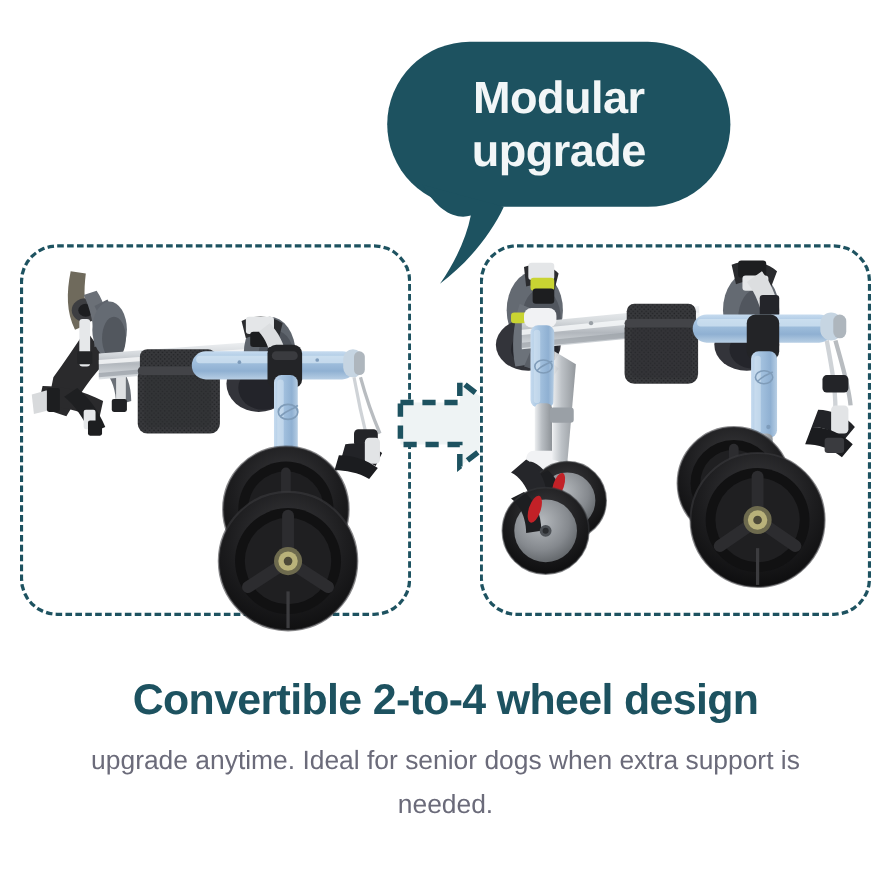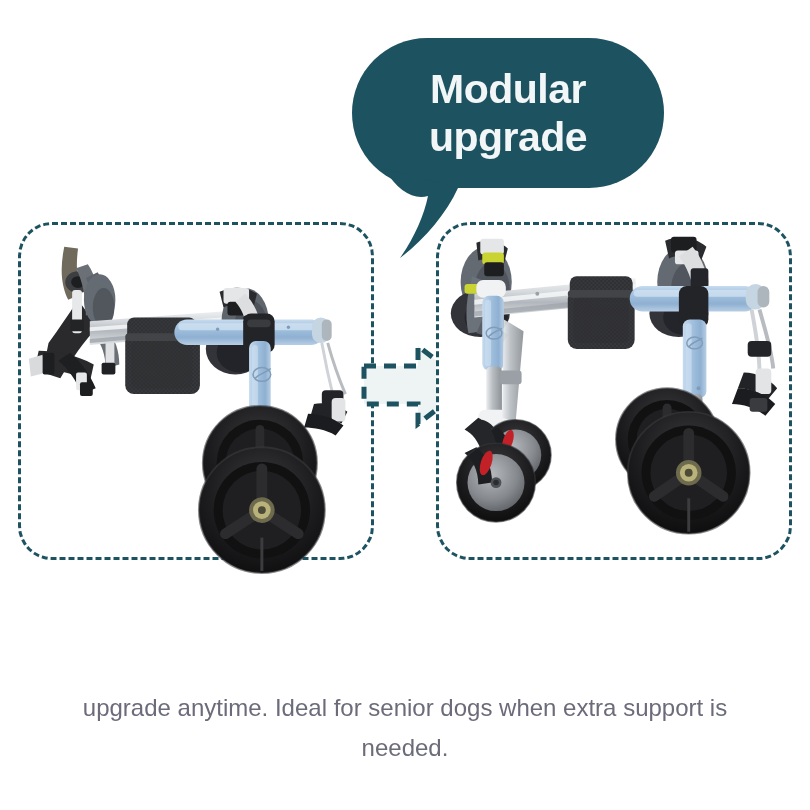--- a/index.html
+++ b/index.html
@@ -77,21 +77,21 @@
     text-align: center;
     color: #1d5260;
     font-weight: 700;
     font-size: 39px;
     line-height: 50px;
     letter-spacing: -0.6px;
     white-space: nowrap;
   }
   .subline {
     position: absolute;
-    left: 55px; top: 688px;
+    left: 55px; top: 672px;
     width: 700px;
     text-align: center;
     color: #6b6b7a;
     font-weight: 400;
     font-size: 24px;
     line-height: 40px;
   }
 </style>
 </head>
 <body>
@@ -434,15 +434,16 @@
         <path d="M326 86 C 332 108, 338 126, 340 146" stroke="#b8bcc0" stroke-width="4" fill="none"></path>
         <rect x="314" y="118" width="24" height="16" rx="4" fill="#232428"></rect>
         <path d="M310 150 C 322 150, 336 156, 344 166 L 334 178 C 326 170, 314 166, 304 166 Z" fill="#222327"></path>
         <rect x="322" y="146" width="16" height="26" rx="4" fill="#e2e4e6"></rect>
         <path d="M304 166 C 318 166, 332 172, 342 182 L 332 194 C 322 186, 310 182, 298 182 Z" fill="#1b1c1f"></path>
         <rect x="316" y="176" width="18" height="14" rx="3" fill="#3a3b3f"></rect>
       </g>
     </svg>
   </div>
 
+  <div class="headline">Convertible 2-to-4 wheel design</div>
   <div class="subline">upgrade anytime. Ideal for senior dogs when extra support is needed.</div>
 
 </div>
 
 </body></html>

